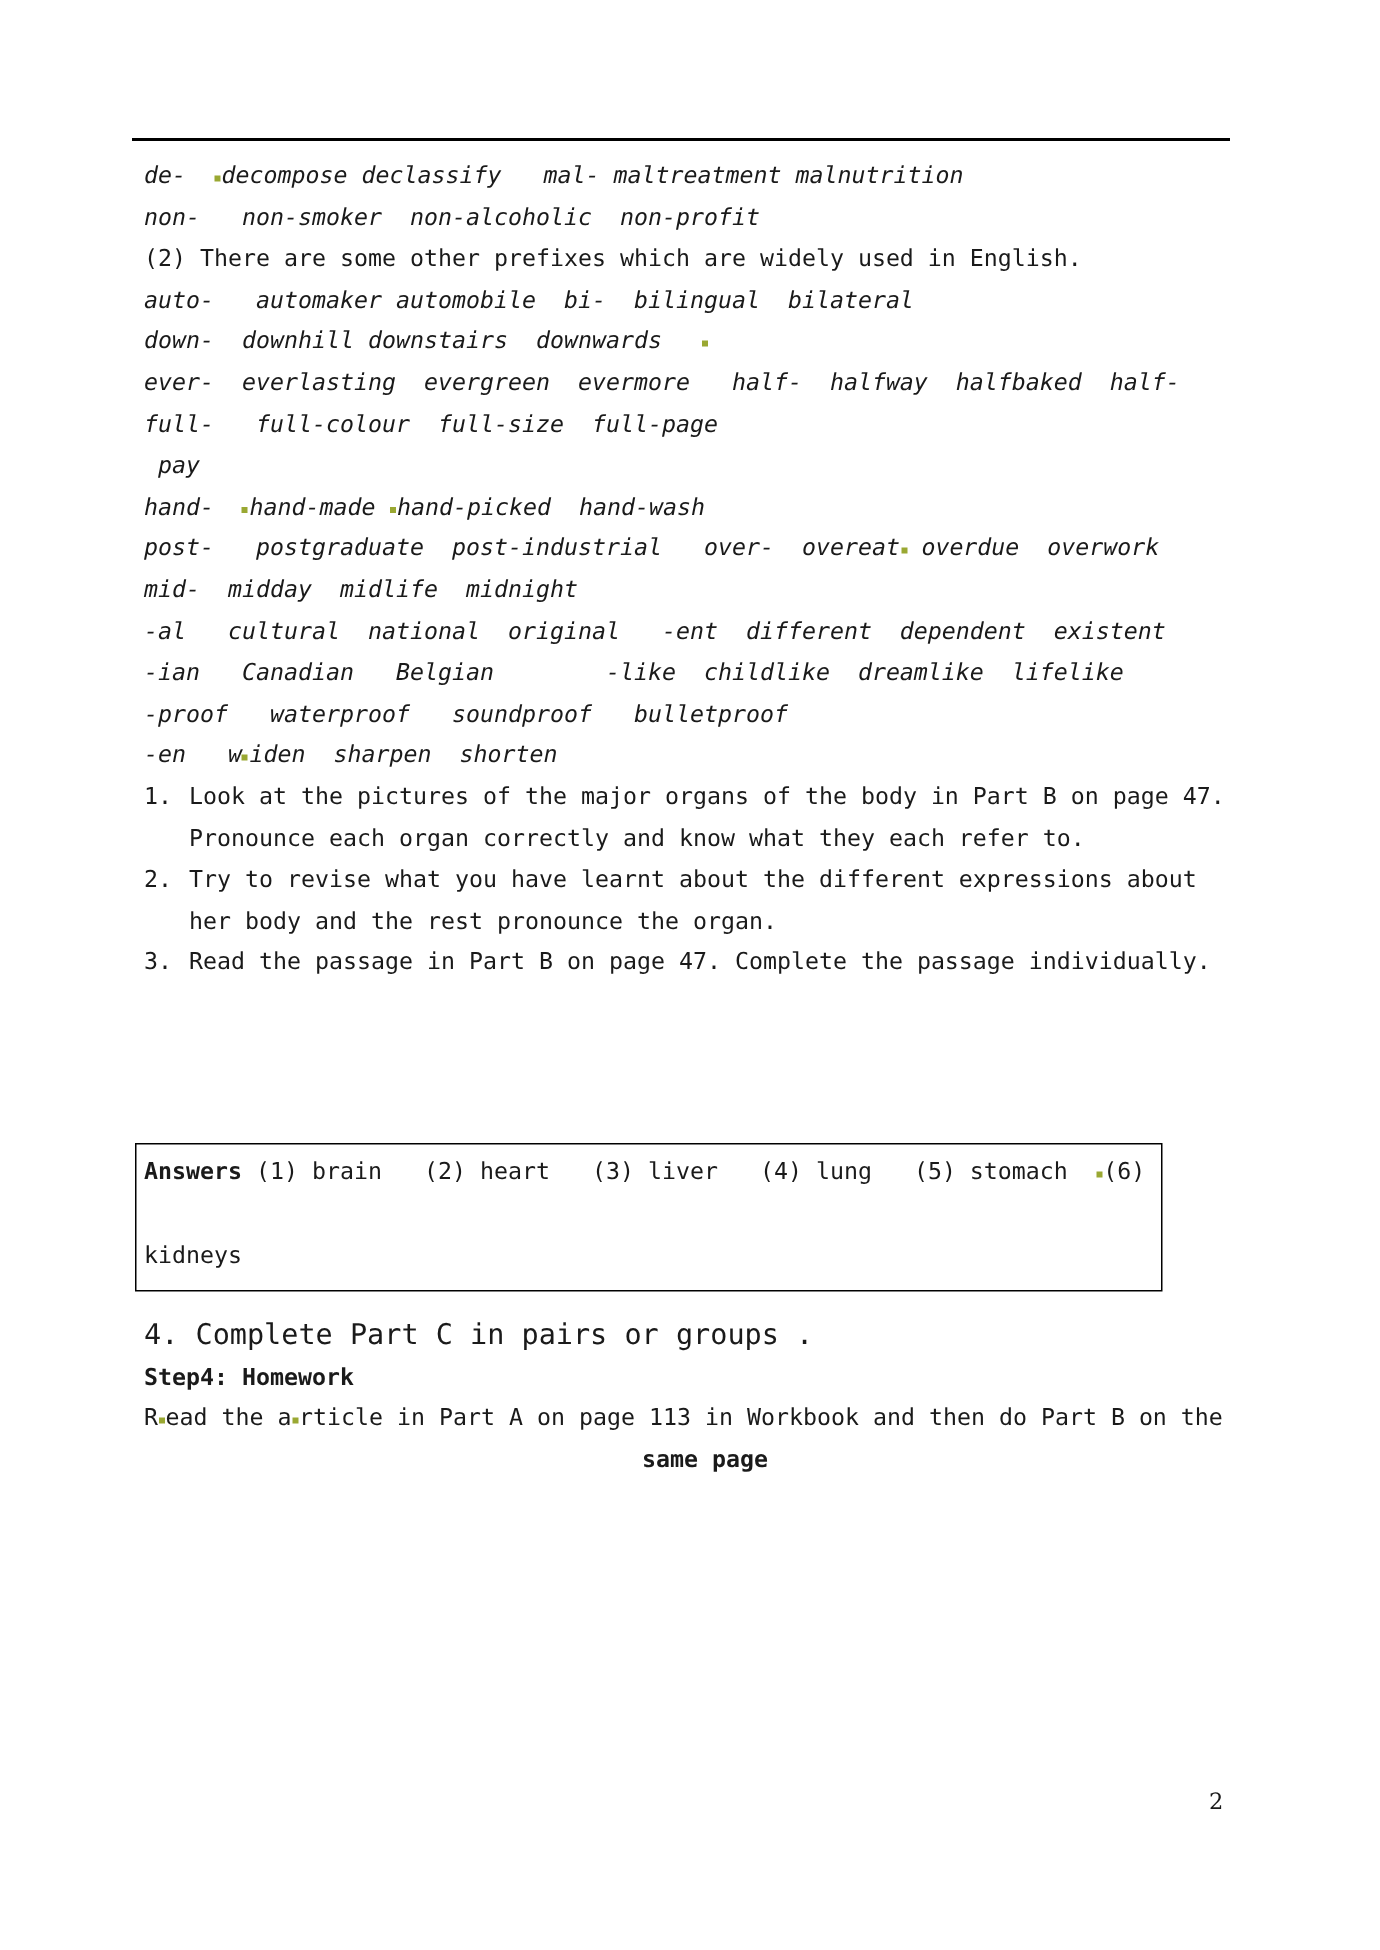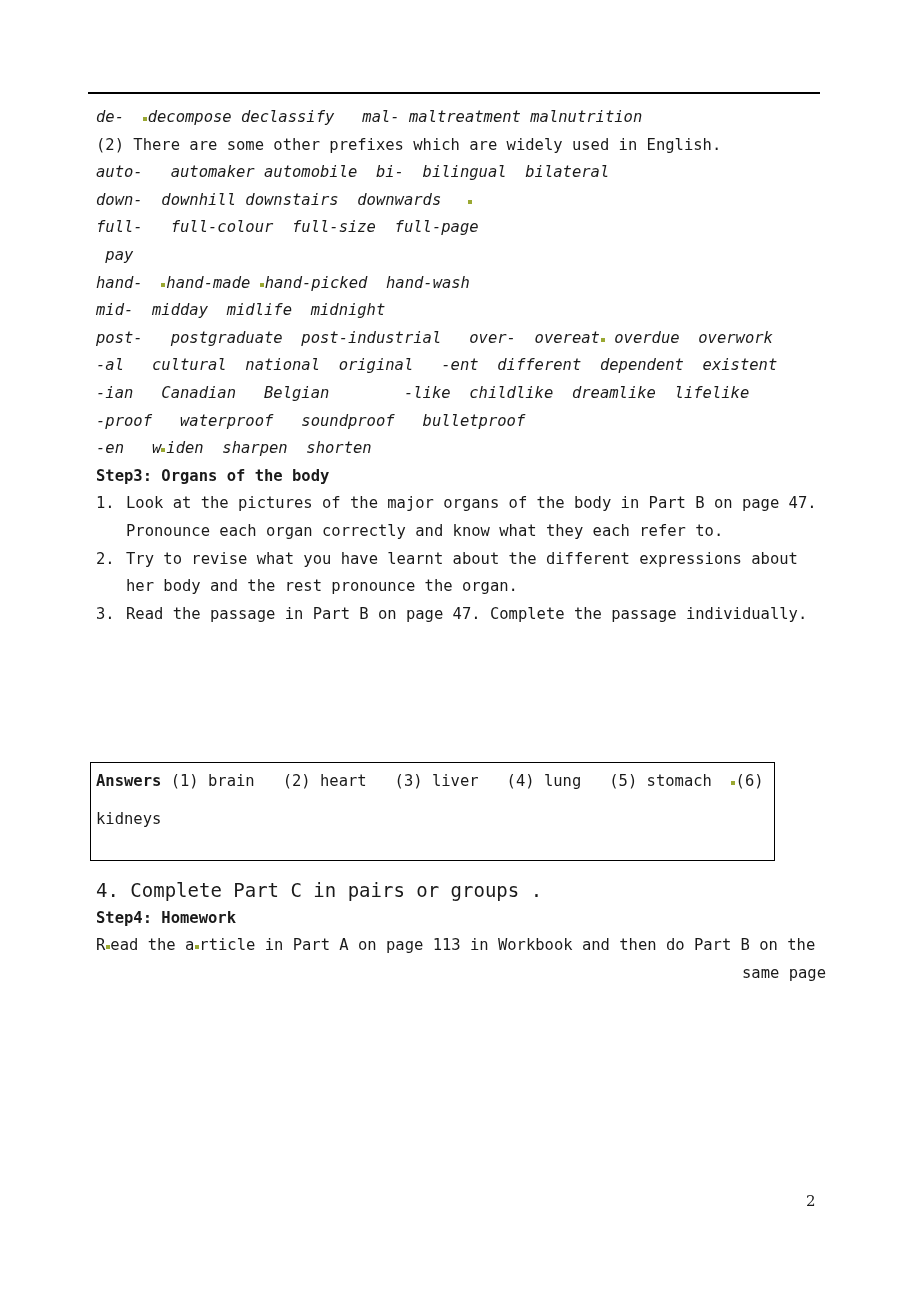--- a/index.html
+++ b/index.html
@@ -117,21 +117,21 @@
     font-size: 15.5px;
     line-height: 27.6px;
     white-space: pre;
   }
   .answers-inner .lbl {
     font-weight: bold;
   }
   .answers-line2 {
     position: absolute;
     left: 96px;
-    top: 806px;
+    top: 824px;
     font-size: 15.5px;
     line-height: 27.6px;
     white-space: pre;
   }
 
   
   .tail {
     position: absolute;
     left: 96px;
     top: 877px;
@@ -144,21 +144,22 @@
   }
   .tail .justified {
     font-size: 15.5px;
     line-height: 27.6px;
     text-align: justify;
     text-justify: inter-character;
   }
   .tail .indent-cont {
     display: block;
     padding-left: 18px;
-    text-align: right;
+    text-align: center;
+    font-weight: bold;
   }
 
   .page-number {
     position: absolute;
     left: 806px;
     top: 1192px;
     font-size: 15px;
     line-height: 18px;
     font-family: "DejaVu Serif", "Liberation Serif", serif;
     color: #1a1a1a;
@@ -168,44 +169,45 @@
 <body>
 
 <div class="page">
 
   <div class="header-rule"></div>
 
   <div class="content">
 
     <div class="ln ital"><span>de-  </span><span class="sp"></span><span>decompose declassify   mal- maltreatment malnutrition</span></div>
 
+    <div class="ln ital">non-   non-smoker  non-alcoholic  non-profit</div>
 
     <div class="ln">(2) There are some other prefixes which are widely used in English.</div>
 
     <div class="ln ital">auto-   automaker automobile  bi-  bilingual  bilateral</div>
 
     <div class="ln ital"><span>down-  downhill downstairs  downwards</span><span style="display:inline-block;width:26px"></span><span class="sp-after"></span></div>
 
+    <div class="ln ital">ever-  everlasting  evergreen  evermore   half-  halfway  halfbaked  half-</div>
     <div class="ln ital">full-   full-colour  full-size  full-page</div>
 
     <div class="ln ital"> pay</div>
 
     <div class="ln ital"><span>hand-  </span><span class="sp"></span><span>hand-made </span><span class="sp"></span><span>hand-picked  hand-wash</span></div>
 
+    <div class="ln ital"><span>post-   postgraduate  post-industrial   over-  overeat</span><span class="sp-after"></span><span> overdue  overwork</span></div>
+
     <div class="ln ital">mid-  midday  midlife  midnight</div>
-
-    <div class="ln ital"><span>post-   postgraduate  post-industrial   over-  overeat</span><span class="sp-after"></span><span> overdue  overwork</span></div>
 
 
     <div class="ln ital">-al   cultural  national  original   -ent  different  dependent  existent</div>
     <div class="ln ital">-ian   Canadian   Belgian        -like  childlike  dreamlike  lifelike</div>
     <div class="ln ital">-proof   waterproof   soundproof   bulletproof</div>
     <div class="ln ital"><span>-en   </span><span>w</span><span class="sp"></span><span>iden  sharpen  shorten</span></div>
 
-    <div class="step-head">Step3: Organs of the body</div>
 
     <div class="num-item">
       <div class="marker">1.</div>
       <div class="body-txt">
         <span class="cont">Look at the pictures of the major organs of the body in Part B on page 47.</span>
         <span class="cont">Pronounce each organ correctly and know what they each refer to.</span>
       </div>
     </div>
 
     <div class="num-item">

